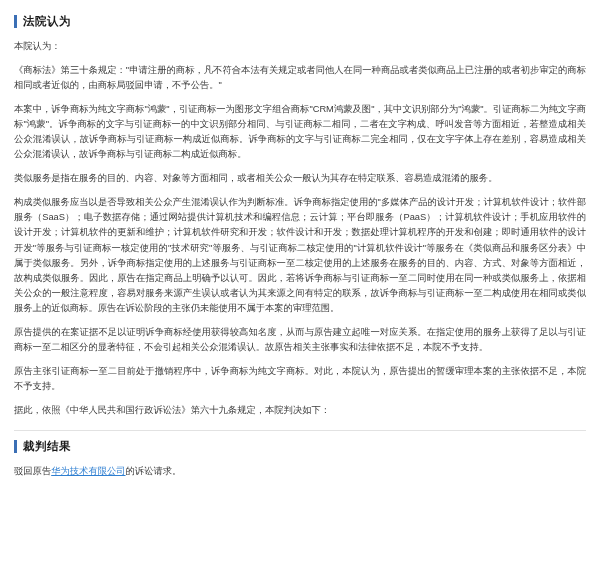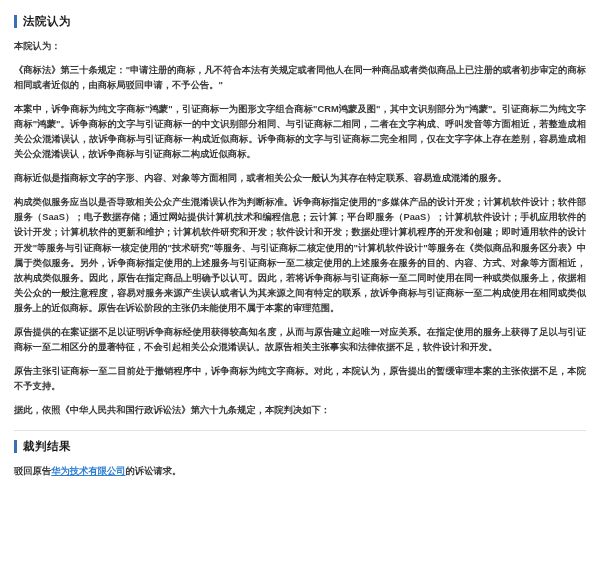--- a/index.html
+++ b/index.html
@@ -39,21 +39,20 @@
     color: #1a1a1a;
     letter-spacing: 0.5px;
   }
   .para {
     font-size: 9.3px;
     line-height: 1.62;
     color: #3a3a3a;
     margin: 0 0 9px 0;
     text-align: justify;
     text-justify: inter-ideograph;
-    font-weight: bold;
   }
   .divider {
     border: none;
     border-top: 1px solid #e2e2e2;
     margin: 10px 0 8px 0;
   }
   .link {
     color: #2f7fd1;
   }
   .result-block .para {
@@ -70,23 +69,23 @@
 
   <div class="section">
     <div class="section-head">
       <span class="section-bar"></span>
       <span class="section-title">法院认为</span>
     </div>
 
     <p class="para">本院认为：</p>
     <p class="para">《商标法》第三十条规定："申请注册的商标，凡不符合本法有关规定或者同他人在同一种商品或者类似商品上已注册的或者初步审定的商标相同或者近似的，由商标局驳回申请，不予公告。"</p>
     <p class="para">本案中，诉争商标为纯文字商标"鸿蒙"，引证商标一为图形文字组合商标"CRM鸿蒙及图"，其中文识别部分为"鸿蒙"。引证商标二为纯文字商标"鸿蒙"。诉争商标的文字与引证商标一的中文识别部分相同、与引证商标二相同，二者在文字构成、呼叫发音等方面相近，若整造成相关公众混淆误认，故诉争商标与引证商标一构成近似商标。诉争商标的文字与引证商标二完全相同，仅在文字字体上存在差别，容易造成相关公众混淆误认，故诉争商标与引证商标二构成近似商标。</p>
-    <p class="para">商标近似是指商标文字的字形、内容、对象等方面相同，或者相关公众一般认为其存在特定联系、容易造成混淆的服务。</p>
+    <p class="para">类似服务是指在服务的目的、内容、对象等方面相同，或者相关公众一般认为其存在特定联系、容易造成混淆的服务。</p>
     <p class="para">构成类似服务应当以是否导致相关公众产生混淆误认作为判断标准。诉争商标指定使用的"多媒体产品的设计开发；计算机软件设计；软件部服务（SaaS）；电子数据存储；通过网站提供计算机技术和编程信息；云计算；平台即服务（PaaS）；计算机软件设计；手机应用软件的设计开发；计算机软件的更新和维护；计算机软件研究和开发；软件设计和开发；数据处理计算机程序的开发和创建；即时通用软件的设计开发"等服务与引证商标一核定使用的"技术研究"等服务、与引证商标二核定使用的"计算机软件设计"等服务在《类似商品和服务区分表》中属于类似服务。另外，诉争商标指定使用的上述服务与引证商标一至二核定使用的上述服务在服务的目的、内容、方式、对象等方面相近，故构成类似服务。因此，原告在指定商品上明确予以认可。因此，若将诉争商标与引证商标一至二同时使用在同一种或类似服务上，依据相关公众的一般注意程度，容易对服务来源产生误认或者认为其来源之间有特定的联系，故诉争商标与引证商标一至二构成使用在相同或类似服务上的近似商标。原告在诉讼阶段的主张仍未能使用不属于本案的审理范围。</p>
-    <p class="para">原告提供的在案证据不足以证明诉争商标经使用获得较高知名度，从而与原告建立起唯一对应关系。在指定使用的服务上获得了足以与引证商标一至二相区分的显著特征，不会引起相关公众混淆误认。故原告相关主张事实和法律依据不足，软件设计和开发。</p>
+    <p class="para">原告提供的在案证据不足以证明诉争商标经使用获得较高知名度，从而与原告建立起唯一对应关系。在指定使用的服务上获得了足以与引证商标一至二相区分的显著特征，不会引起相关公众混淆误认。故原告相关主张事实和法律依据不足，本院不予支持。</p>
     <p class="para">原告主张引证商标一至二目前处于撤销程序中，诉争商标为纯文字商标。对此，本院认为，原告提出的暂缓审理本案的主张依据不足，本院不予支持。</p>
     <p class="para lastline">据此，依照《中华人民共和国行政诉讼法》第六十九条规定，本院判决如下：</p>
   </div>
 
   <hr class="divider">
 
   <div class="section result-block">
     <div class="section-head">
       <span class="section-bar"></span>
       <span class="section-title">裁判结果</span>

